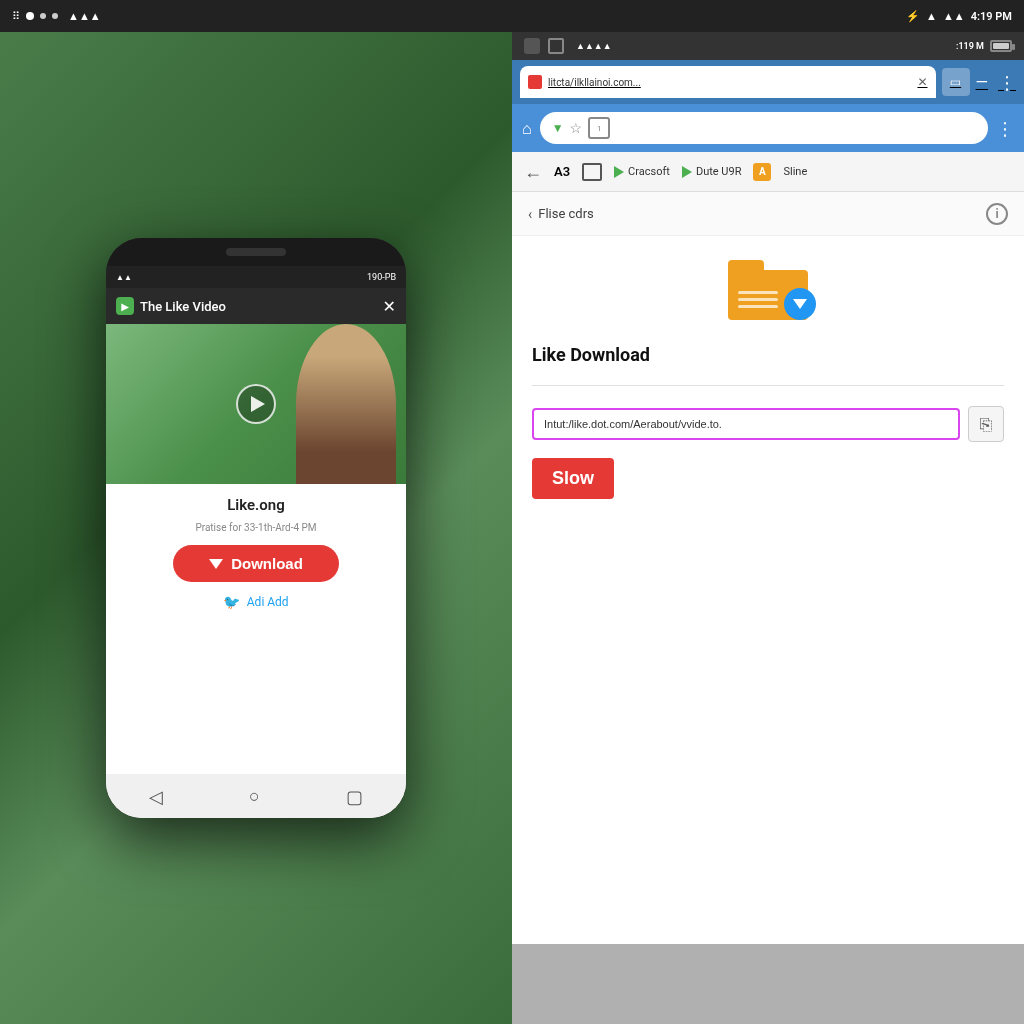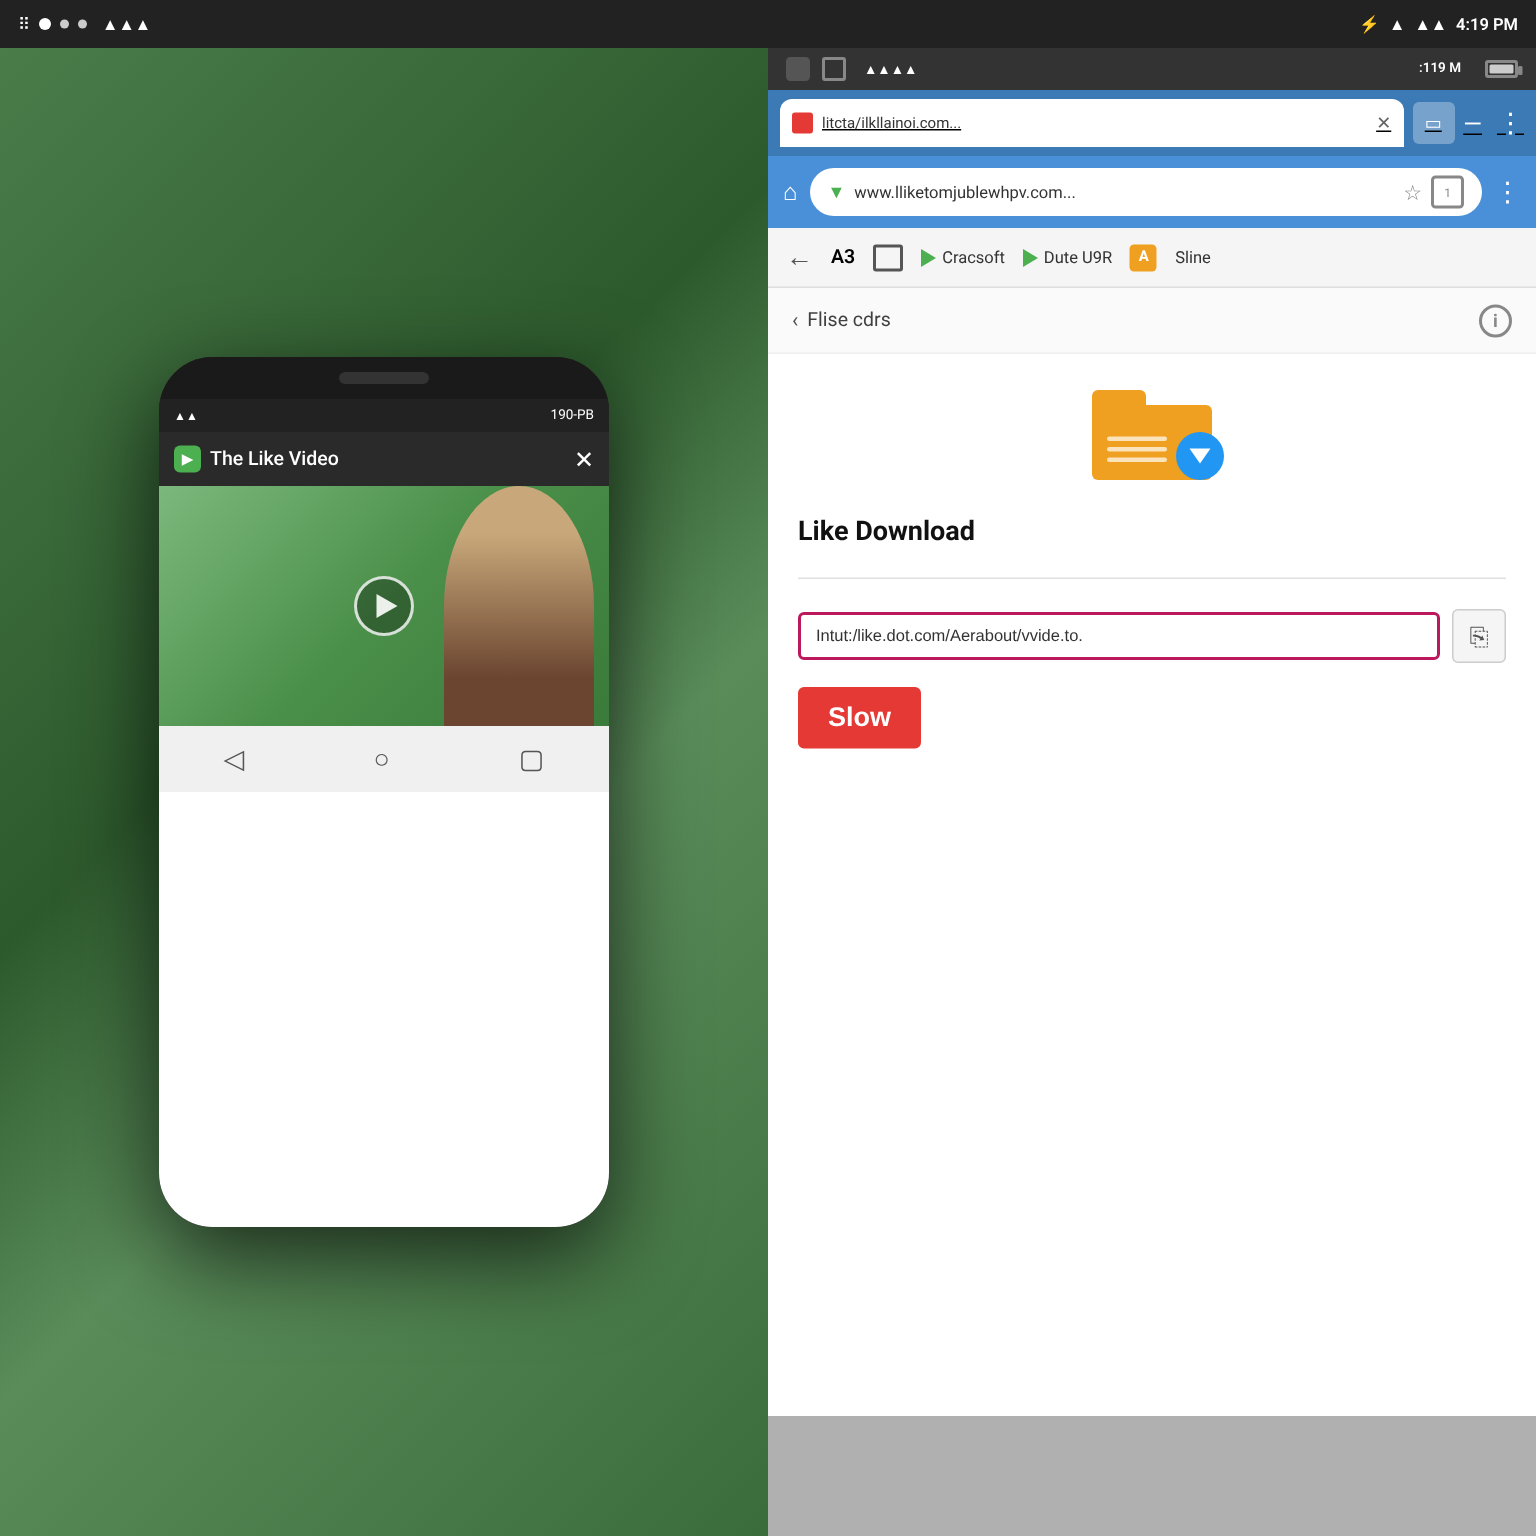--- a/index.html
+++ b/index.html
@@ -279,21 +279,21 @@
       width: 16px; height: 16px;
       background: #555;
       border-radius: 3px;
     }
     .bsb-icon2 {
       width: 16px; height: 16px;
       border: 2px solid #888;
       border-radius: 2px;
     }
     .bsb-right {
-      display: flex; align-items: center; gap: 16px; justify-content: space-between;
+      display: flex; align-items: center; gap: 6px; justify-content: space-between;
     }
     .bsb-bat {
       width: 22px; height: 12px;
       border: 2px solid #888;
       border-radius: 2px;
       position: relative;
     }
     .bsb-bat::after {
       content: '';
       position: absolute;
@@ -565,21 +565,21 @@
       color: #444;
       margin-bottom: 4px;
     }
     .url-field-row {
       display: flex;
       gap: 8px;
       align-items: center;
     }
     .url-input {
       flex: 1;
-      border: 2px solid #be185d;
+      border: 2px solid #d946ef;
       border-radius: 4px;
       padding: 8px 10px;
       font-size: 11px;
       color: #333;
       background: #fff;
     }
     .url-paste-btn {
       width: 36px; height: 36px;
       border: 1px solid #ccc;
       border-radius: 4px;
@@ -655,20 +655,34 @@
           <span class="app-bar-x">✕</span>
         </div>
 
         <div class="video-thumb">
           <div class="video-thumb-person"></div>
           <div class="play-button">
             <div class="play-triangle"></div>
           </div>
         </div>
 
+        <div class="phone-card">
+          <div class="phone-card-title">Like.ong</div>
+          <div class="phone-card-subtitle">Pratise for 33-1th-Ard-4 PM</div>
+
+          <button class="download-btn">
+            <div class="download-arrow"></div>
+            <span>Download</span>
+          </button>
+
+          <div class="twitter-link">
+            <span class="twitter-bird">🐦</span>
+            <span>Adi Add</span>
+          </div>
+        </div>
 
         <div class="phone-nav-bar">
           <span class="nav-btn">◁</span>
           <span class="nav-btn">○</span>
           <span class="nav-btn">▢</span>
         </div>
       </div>
     </div>
   </div>
 
@@ -698,21 +712,20 @@
         <span style="color:#fff;font-size:12px;">▭</span>
       </div>
       <span class="chrome-dash">—</span>
       <span class="chrome-menu-dots">⋮</span>
     </div>
 
     <div class="chrome-addressbar">
       <span class="addr-home">⌂</span>
       <div class="addr-input">
         <span class="addr-ssl">▼</span>
-        <span class="addr-text">www.lliketomjublewhpv.com...</span>
         <span class="addr-star">☆</span>
         <div class="addr-tab">
           <span style="font-size:8px;color:#888;">1</span>
         </div>
       </div>
       <span class="addr-more" style="color:#fff;">⋮</span>
     </div>
 
     <div class="chrome-toolbar">
       <span class="toolbar-back">←</span>

